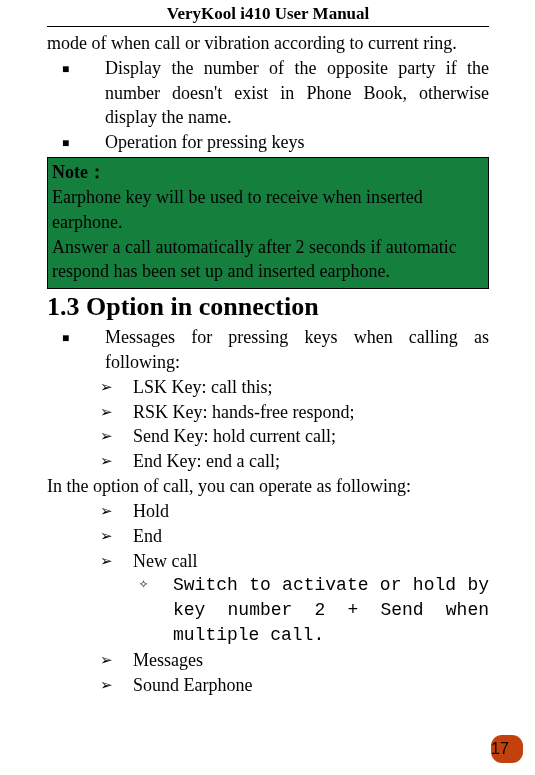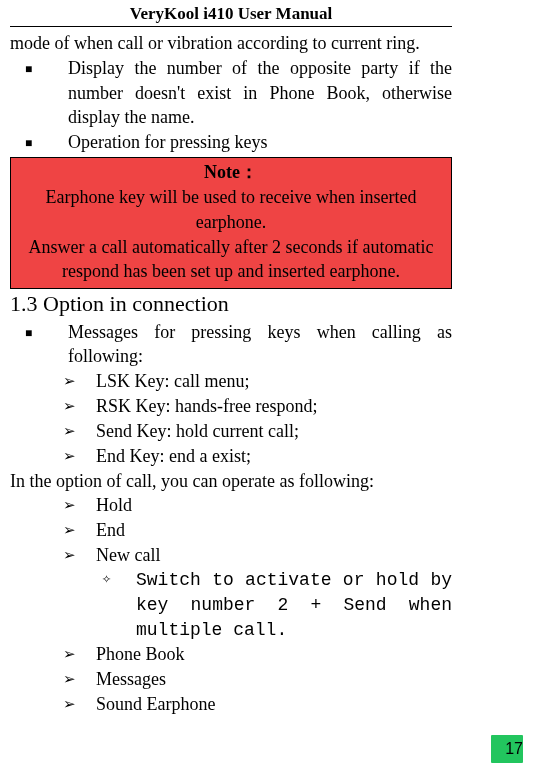--- a/index.html
+++ b/index.html
@@ -8,20 +8,21 @@
     font-family: "Times New Roman", Times, serif;
     width: 535px;
     height: 775px;
     background: #fff;
     position: relative;
   }
   .page {
     padding: 0 10px;
     box-sizing: border-box;
     width: 462px;
+    margin-left: 37px;
   }
   .header {
     text-align: center;
     font-weight: bold;
     font-size: 17px;
     padding: 4px 0 2px 0;
   }
   .hr-top {
     border: none;
     border-top: 1.5px solid #000;
@@ -83,47 +84,46 @@
   }
   ul.diamond > li::before {
     content: "✧";
     position: absolute;
     left: 92px;
     font-size: 15px;
     top: 2px;
   }
   .note-box {
     border: 1.5px solid #000;
-    background: #ef4444;
+    background: #15803d;
     padding: 2px 4px 4px 4px;
     margin: 2px 0 0 0;
     font-size: 18px;
     line-height: 1.38;
-    text-align: center;
   }
   .note-label {
     font-weight: bold;
   }
   .section-heading {
-    font-weight: normal;
-    font-size: 22px;
+    font-weight: bold;
+    font-size: 26px;
     margin: 0 0 0 0;
   }
   .page-number {
     position: absolute;
     right: 12px;
     bottom: 12px;
-    background: #22c55e;
+    background: #c2410c;
     width: 32px;
     height: 28px;
-    text-align: right;
+    text-align: left;
     line-height: 28px;
     font-family: Arial, sans-serif;
     font-size: 16px;
-    border-radius: 1px;
+    border-radius: 11px;
   }
   .justify {
     text-align: justify;
   }
 </style>
 </head>
 <body>
 
 <div class="page">
 
@@ -146,40 +146,39 @@
       <span>Answer a call automatically after 2 seconds if automatic respond has been set up and inserted earphone.</span>
     </div>
 
     <div class="section-heading">1.3 Option in connection</div>
 
     <ul class="square">
       <li>Messages for pressing keys when calling as following:</li>
     </ul>
 
     <ul class="arrow">
-      <li>LSK Key: call menu;</li>
+      <li>LSK Key: call this;</li>
       <li>RSK Key: hands-free respond;</li>
       <li>Send Key: hold current call;</li>
-      <li>End Key: end a exist;</li>
+      <li>End Key: end a call;</li>
     </ul>
 
     <p class="body-text">In the option of call, you can operate as following:</p>
 
     <ul class="arrow">
       <li>Hold</li>
       <li>End</li>
       <li>New call</li>
     </ul>
 
     <ul class="diamond">
       <li class="justify">Switch to activate or hold by key number 2 + Send when multiple call.</li>
     </ul>
 
     <ul class="arrow">
-      <li>Phone Book</li>
       <li>Messages</li>
       <li>Sound Earphone</li>
     </ul>
 
   </div>
 
   <div class="page-number">17</div>
 
 </div>
 

